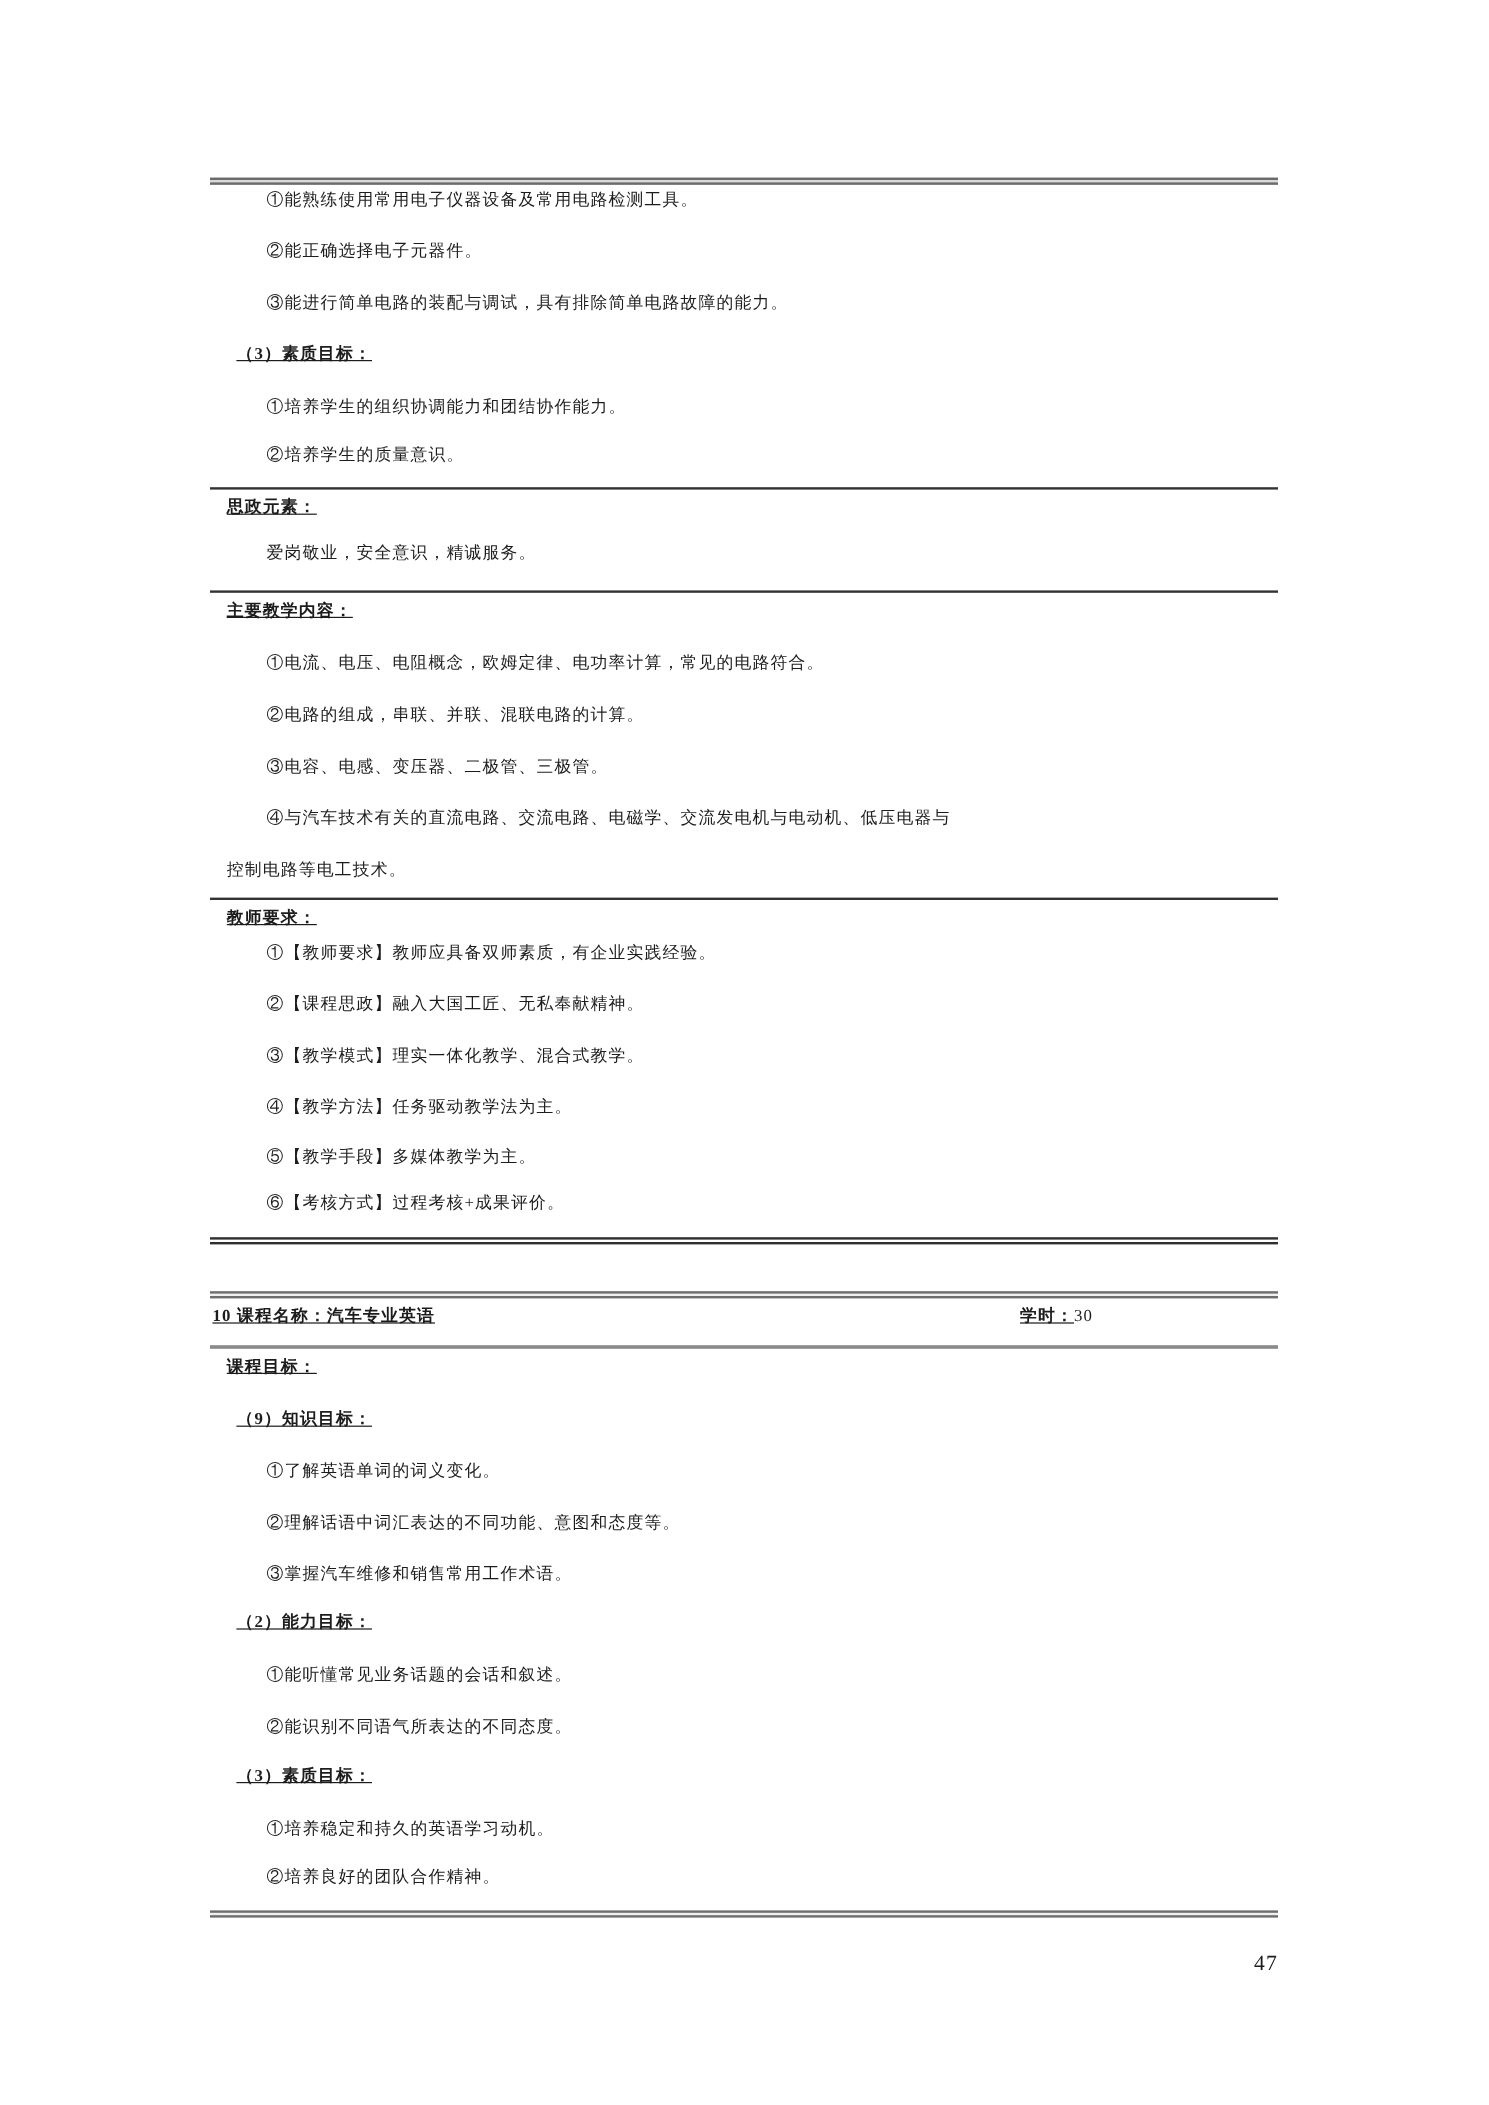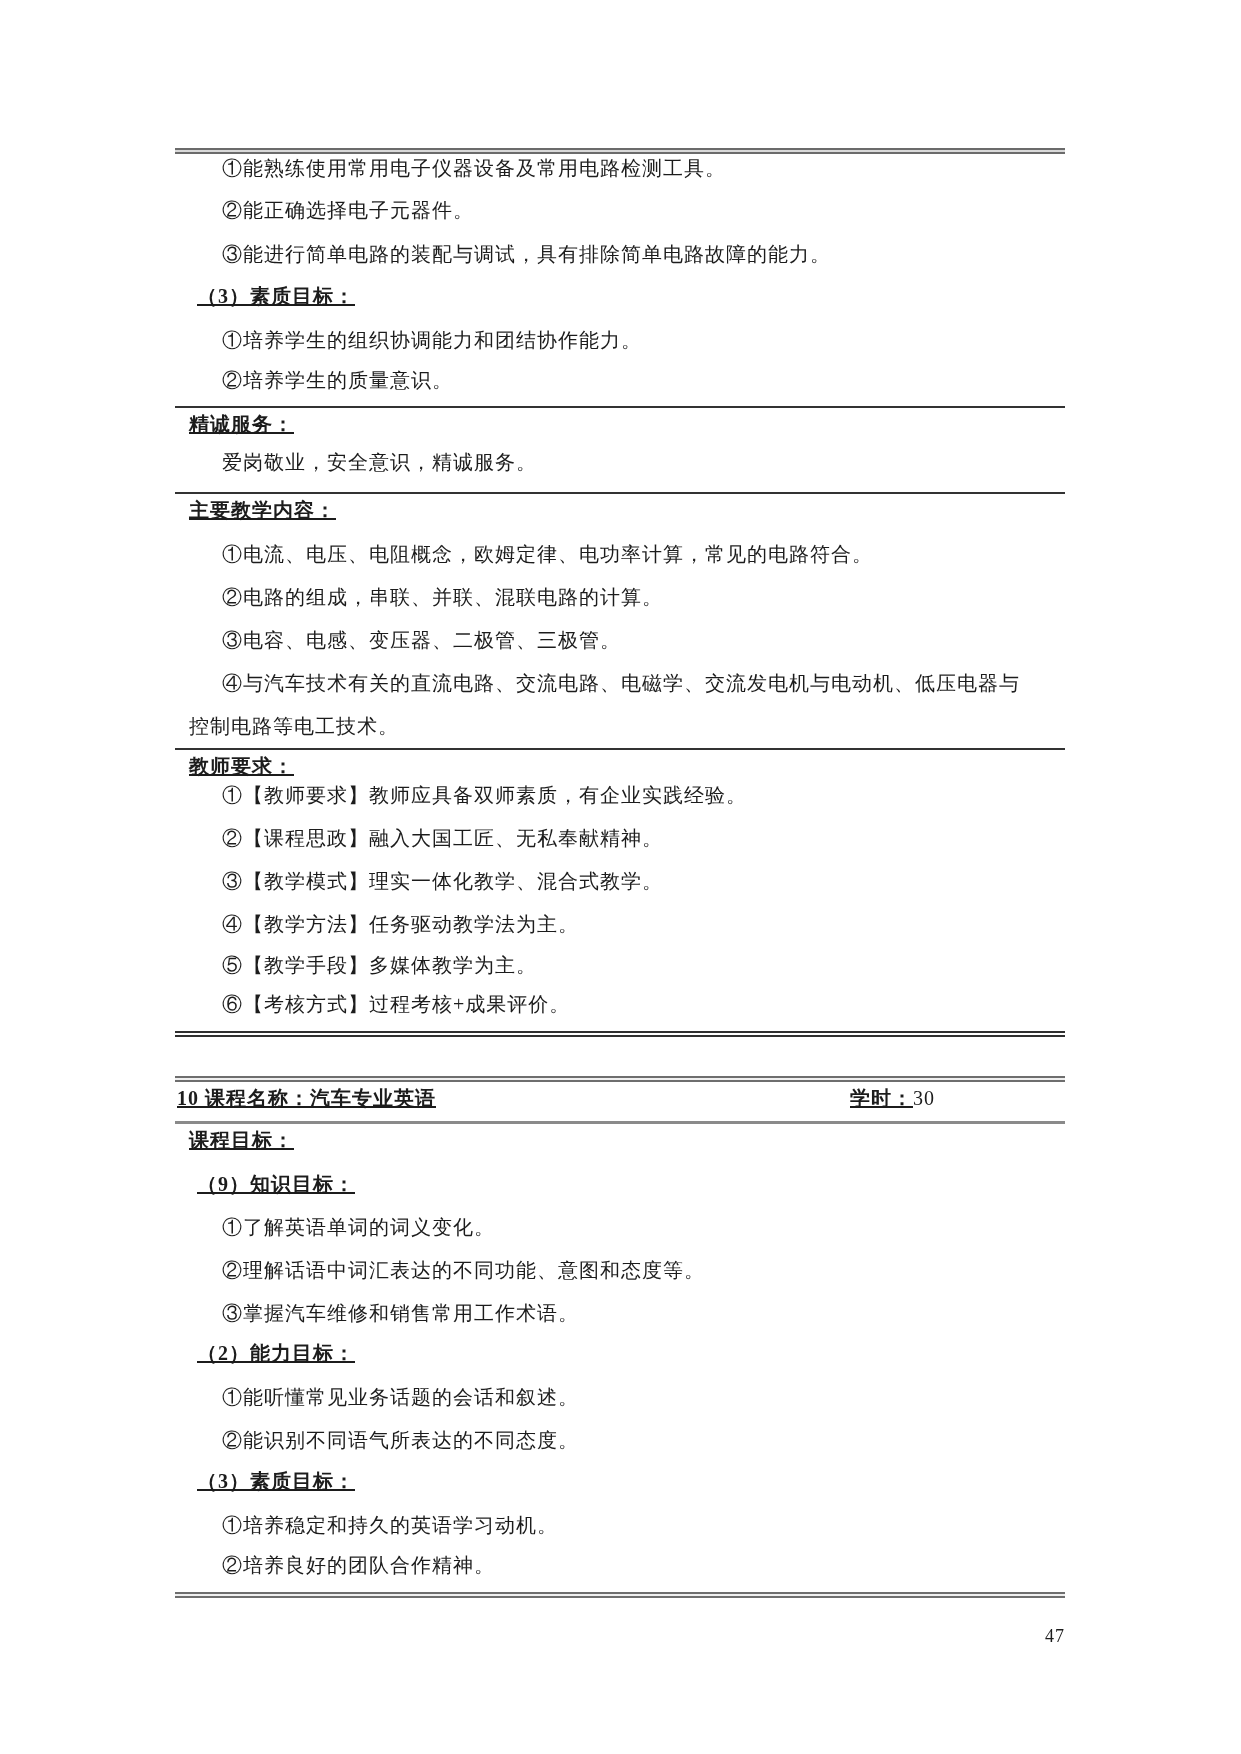--- a/index.html
+++ b/index.html
@@ -7,21 +7,21 @@
     position: relative;
     width: 1241px;
     height: 1754px;
     background: #ffffff;
     font-family: "Liberation Serif", "DejaVu Serif", serif;
     color: #1c1c1c;
     overflow: hidden;
   }
   .txt {
     position: absolute;
-    font-size: 20px;
+    font-size: 14px;
     line-height: 30px;
     letter-spacing: 1px;
     white-space: nowrap;
   }
   .bold { font-weight: bold; text-decoration: underline; }
   .rule { position: absolute; left: 175px; width: 890px; }
   
   .rule-thick {
     height: 2px;
     border-top: 2px solid #6b6b6b;
@@ -64,21 +64,21 @@
 
   <div class="txt" style="top:153px;left:222px">①能熟练使用常用电子仪器设备及常用电路检测工具。</div>
   <div class="txt" style="top:195px;left:222px">②能正确选择电子元器件。</div>
   <div class="txt" style="top:239px;left:222px">③能进行简单电路的装配与调试，具有排除简单电路故障的能力。</div>
 
   <div class="txt bold" style="top:281px;left:197px">（3）素质目标：</div>
   <div class="txt" style="top:325px;left:222px">①培养学生的组织协调能力和团结协作能力。</div>
   <div class="txt" style="top:365px;left:222px">②培养学生的质量意识。</div>
 
   <div class="rule rule-thin" style="top:406px"></div>
-  <div class="txt bold" style="top:409px;left:189px">精诚服务：</div>
+  <div class="txt bold" style="top:409px;left:189px">思政元素：</div>
   <div class="txt" style="top:447px;left:222px">爱岗敬业，安全意识，精诚服务。</div>
 
   <div class="rule rule-thin" style="top:492px"></div>
   <div class="txt bold" style="top:495px;left:189px">主要教学内容：</div>
   <div class="txt" style="top:539px;left:222px">①电流、电压、电阻概念，欧姆定律、电功率计算，常见的电路符合。</div>
   <div class="txt" style="top:582px;left:222px">②电路的组成，串联、并联、混联电路的计算。</div>
   <div class="txt" style="top:625px;left:222px">③电容、电感、变压器、二极管、三极管。</div>
   <div class="txt" style="top:668px;left:222px">④与汽车技术有关的直流电路、交流电路、电磁学、交流发电机与电动机、低压电器与</div>
   <div class="txt" style="top:711px;left:189px">控制电路等电工技术。</div>
 

